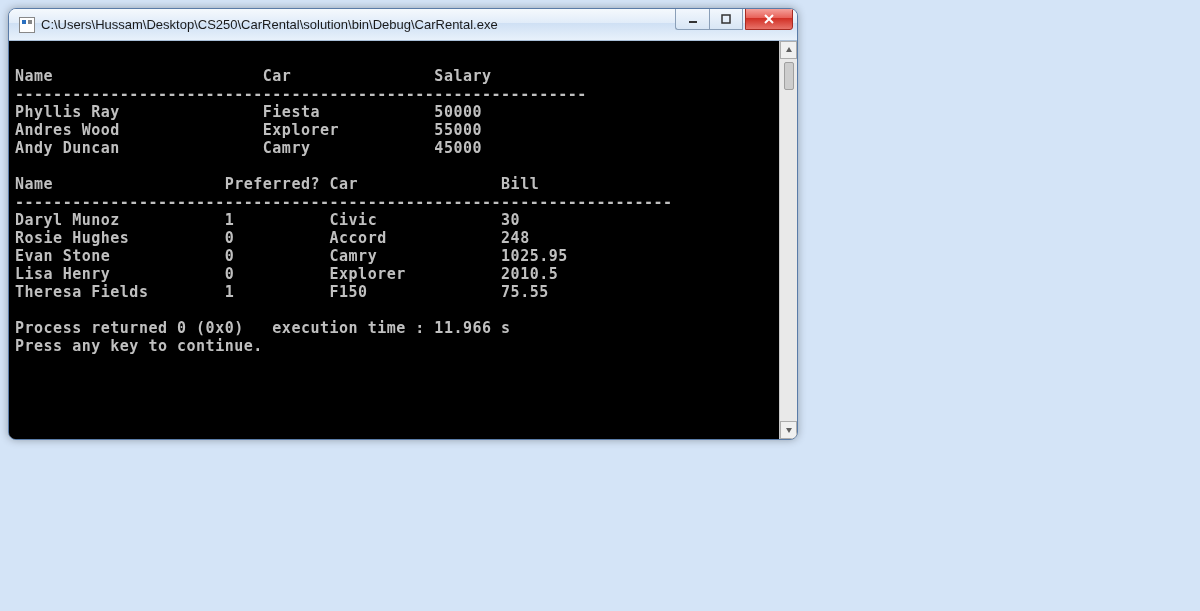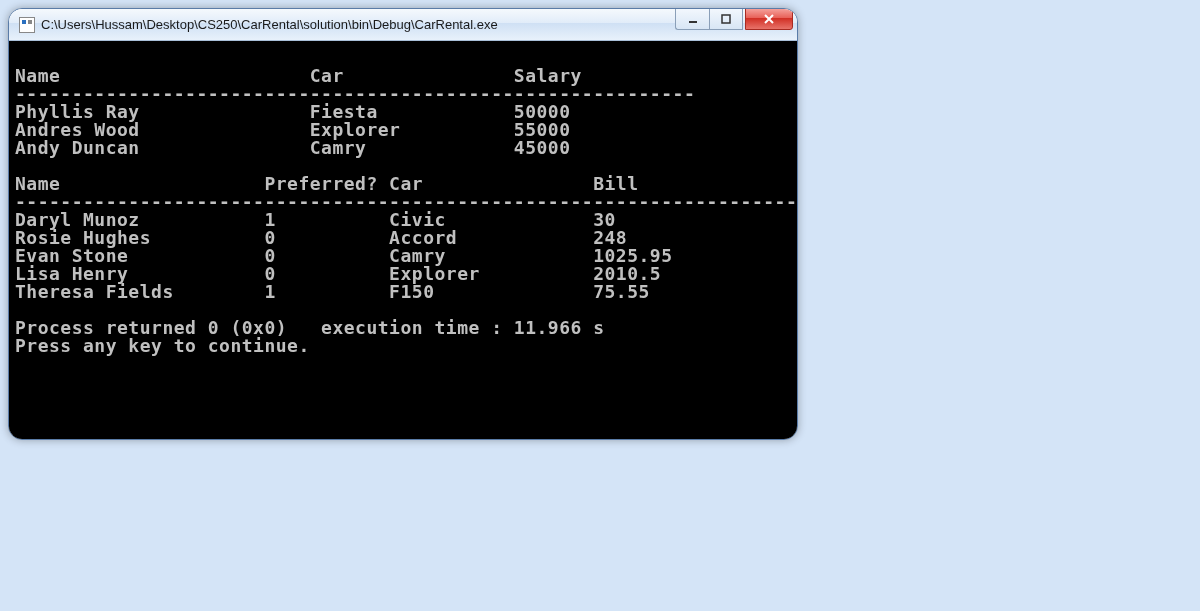--- a/index.html
+++ b/index.html
@@ -8,21 +8,21 @@
       font-family: "Segoe UI", Tahoma, sans-serif;
       width: 1200px;
       height: 611px;
       padding: 8px;
       overflow: hidden;
     }
     .window {
       width: 790px;
       background: #fff;
       border: 1px solid #5a7ca8;
-      border-radius: 14px;
+      border-radius: 8px;
       box-shadow: 0 0 8px rgba(0,0,0,0.3);
       overflow: hidden;
     }
     .titlebar {
       height: 32px;
       background: linear-gradient(to bottom, #f5f9fd 0%, #e1ecf9 45%, #cfe0f4 46%, #e8f1fb 100%);
       border-bottom: 1px solid #a9bfd8;
       display: flex;
       align-items: center;
       padding: 0 4px;
@@ -89,21 +89,21 @@
     .win-btn svg { display: block; }
     .client {
       display: flex;
       background: #000;
     }
     .console {
       flex: 1;
       background: #000;
       color: #c0c0c0;
       font-family: "Terminal", "Fixedsys", "Consolas", monospace;
-      font-size: 18px;
+      font-size: 15px;
       line-height: 18px;
       padding: 8px 6px 6px 6px;
       white-space: pre;
       min-height: 398px;
       letter-spacing: 0.5px;
       font-weight: bold;
     }
     .scrollbar {
       width: 18px;
       background: #e9e9e9;

